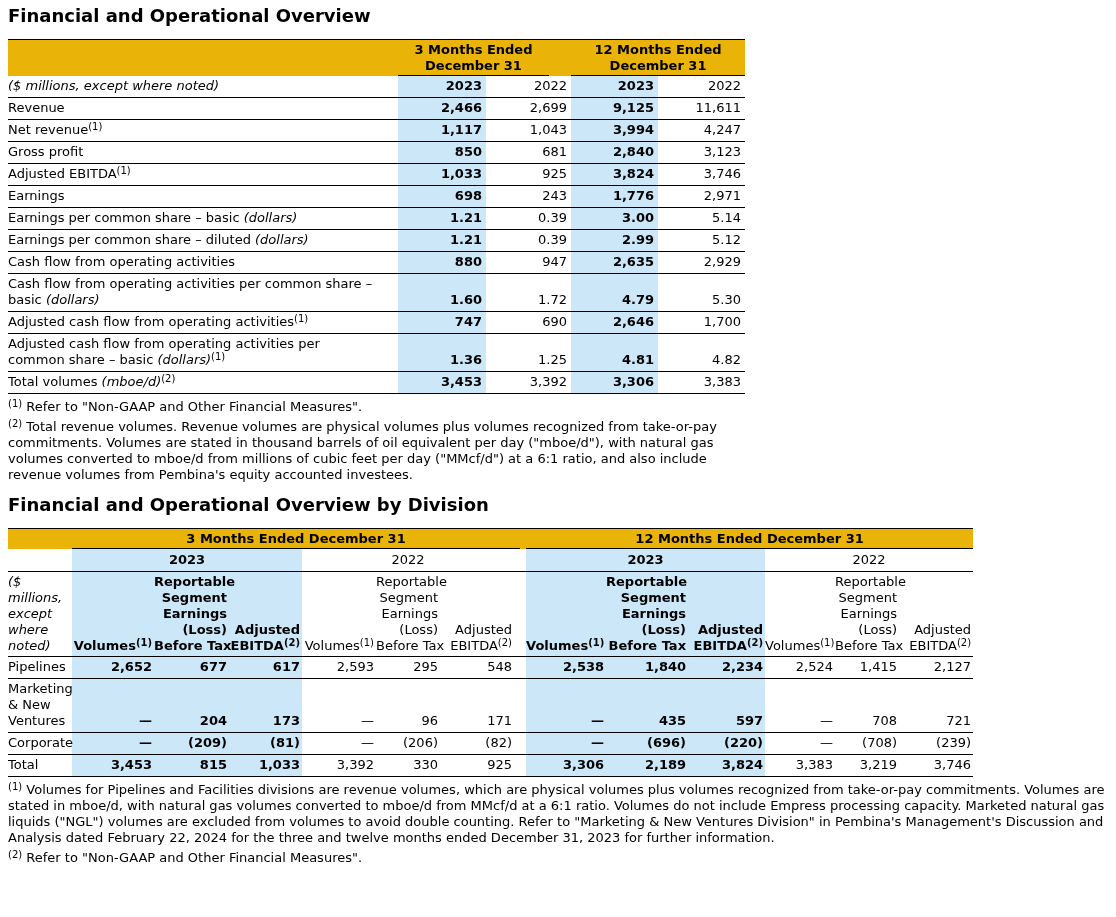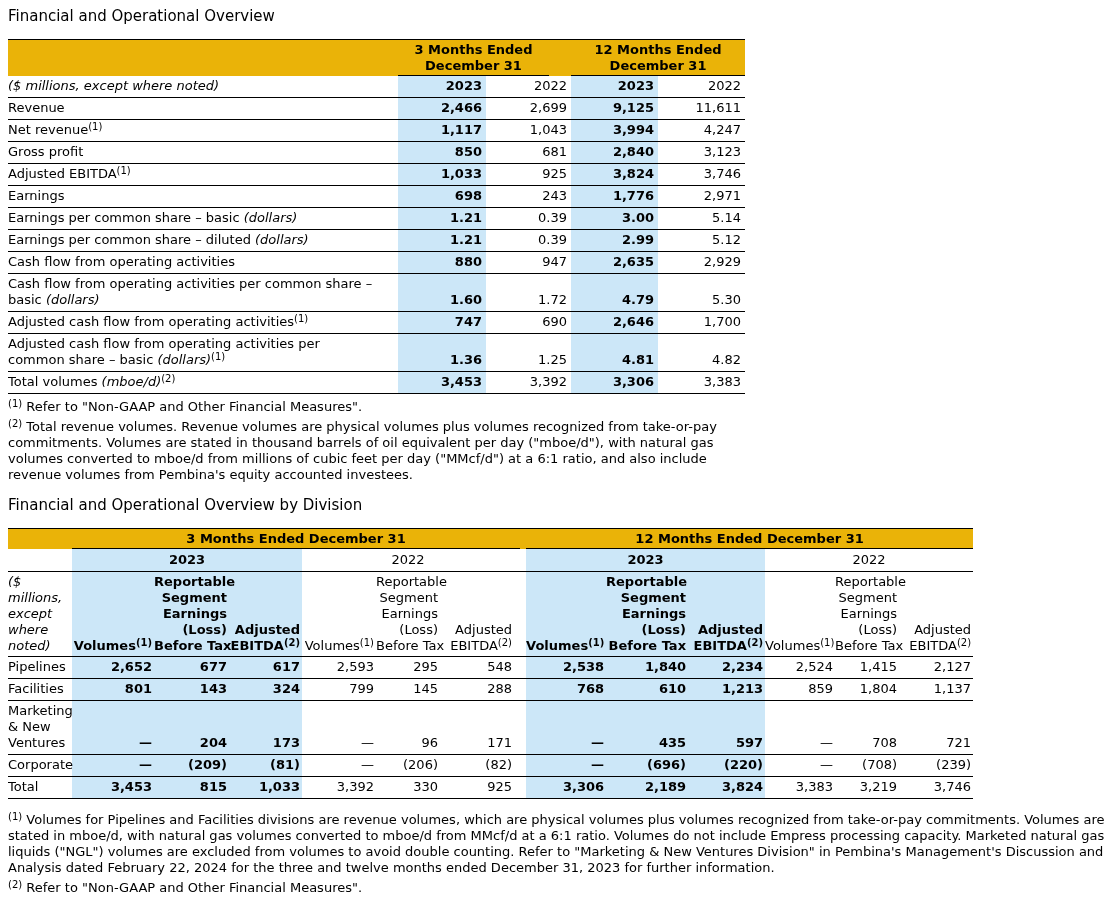--- a/index.html
+++ b/index.html
@@ -5,22 +5,22 @@
   html, body { background: #ffffff; }
   body {
     margin: 8px;
     width: 1100px;
     font-family: "DejaVu Sans", "Liberation Sans", sans-serif;
     font-size: 13px;
     line-height: 16px;
     color: #000;
   }
   .sec-title {
-    font-size: 15px;
-    font-weight: normal;
+    font-size: 18px;
+    font-weight: bold;
     margin: 0 0 15px 0;
   }
   .pre { white-space: pre; }
 
   table {
     border-collapse: collapse;
     table-layout: fixed;
     border-top: 1px solid #000;
   }
   table.t1 { width: 737px; }
@@ -58,21 +58,21 @@
 
   sup {
     font-size: 10px;
     line-height: 0;
     vertical-align: 4px;
   }
   .fn {
     margin: 4px 0 0 0;
   }
   .fn-block1 { width: 740px; margin-top: 5px; }
-  .fn-block2 { width: 1104px; margin-top: 13px; }
+  .fn-block2 { width: 1104px; margin-top: 5px; }
   .gap-before-title { margin-top: 14px; }
 </style>
 </head>
 <body>
 
 <h1 class="sec-title">Financial and Operational Overview</h1>
 
 <table class="t1">
   <colgroup>
     <col style="width:390px">
@@ -285,36 +285,20 @@
       <td class="val num">548</td>
       <td></td>
       <td class="val num b">2,538</td>
       <td class="val num b">1,840</td>
       <td class="val num b">2,234</td>
       <td class="val num">2,524</td>
       <td class="val num">1,415</td>
       <td class="val num">2,127</td>
     </tr>
       <tr class="bb">
-      <td class="lbl"><span class="lt">Facilities</span><i class="li"></i><sup class="ls"></sup></td>
-      <td class="val num b">801</td>
-      <td class="val num b">143</td>
-      <td class="val num b">324</td>
-      <td class="val num">799</td>
-      <td class="val num">145</td>
-      <td class="val num">288</td>
-      <td></td>
-      <td class="val num b">768</td>
-      <td class="val num b">610</td>
-      <td class="val num b">1,213</td>
-      <td class="val num">859</td>
-      <td class="val num">1,804</td>
-      <td class="val num">1,137</td>
-    </tr>
-      <tr class="bb">
       <td class="lbl"><span class="lt">Marketing &amp; New Ventures</span><i class="li"></i><sup class="ls"></sup></td>
       <td class="val num b">—</td>
       <td class="val num b">204</td>
       <td class="val num b">173</td>
       <td class="val num">—</td>
       <td class="val num">96</td>
       <td class="val num">171</td>
       <td></td>
       <td class="val num b">—</td>
       <td class="val num b">435</td>

